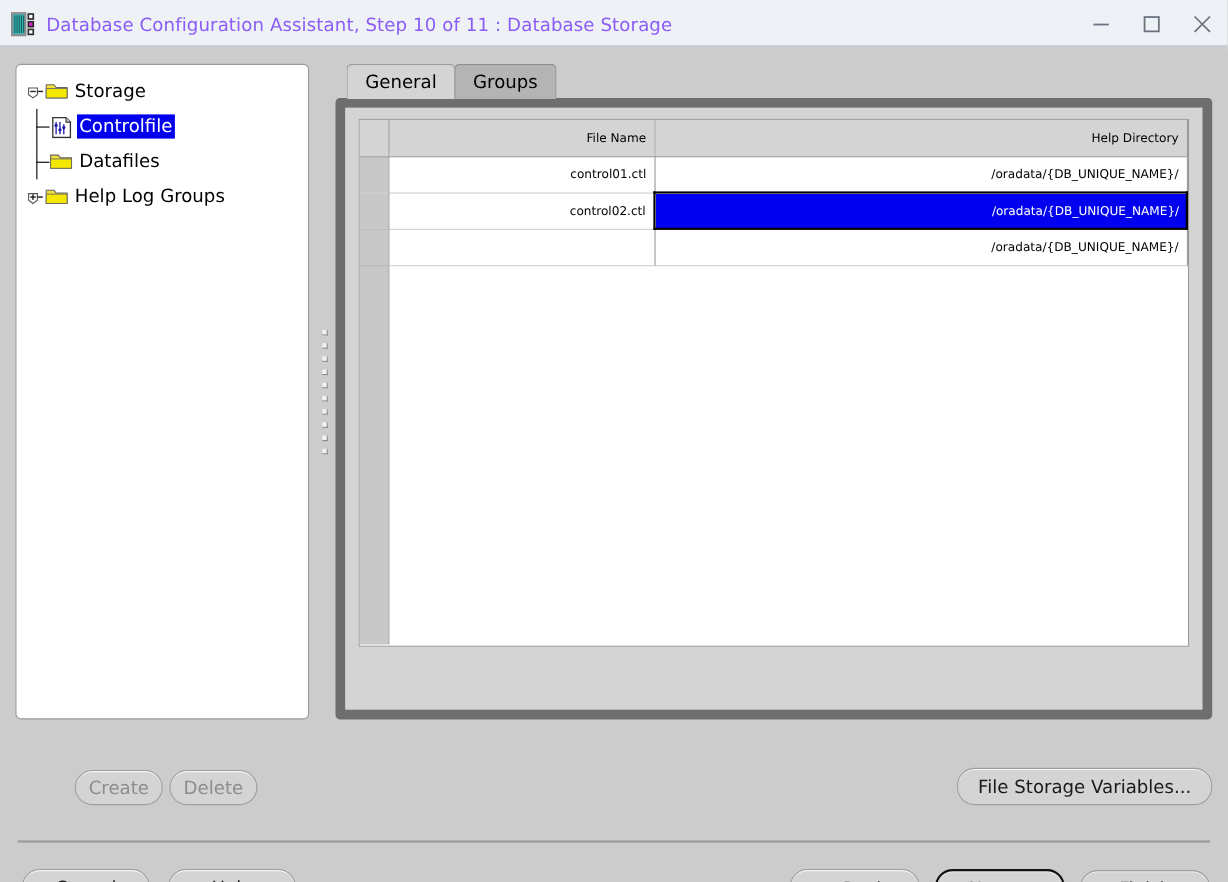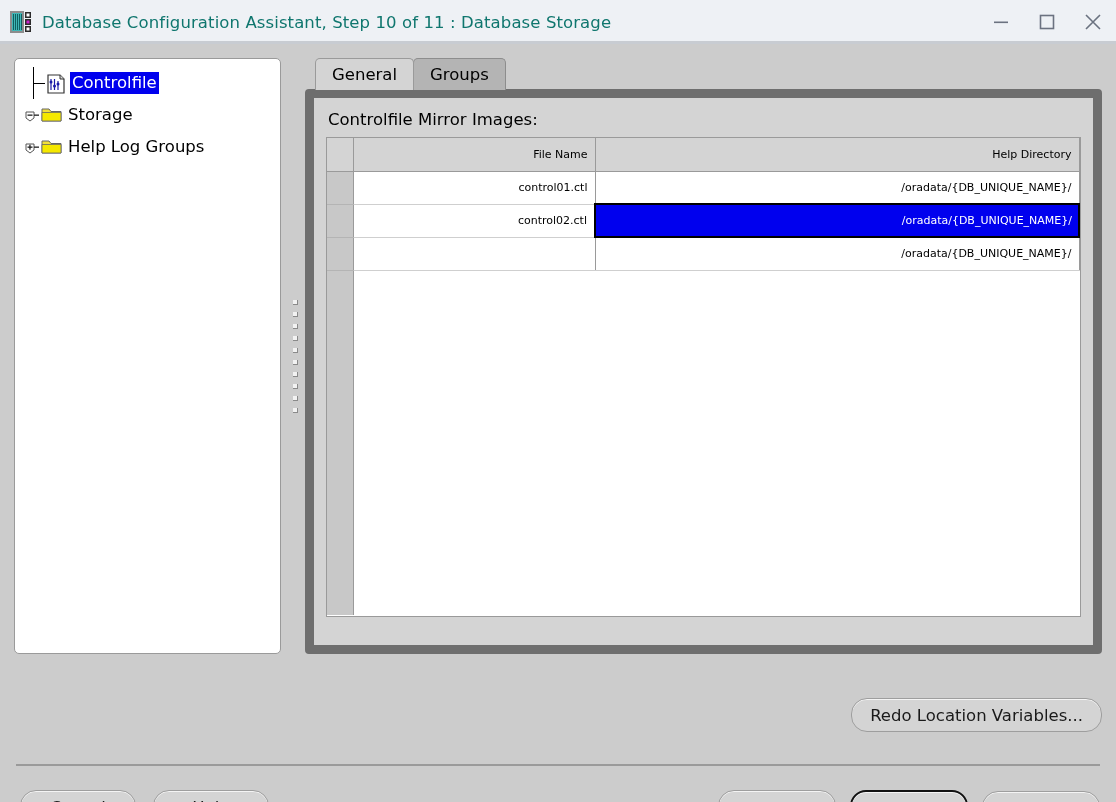--- a/index.html
+++ b/index.html
@@ -19,21 +19,21 @@
     display: flex; align-items: center;
     position: relative;
   }
   #title-icon {
     width: 22px; height: 24px;
     margin-left: 10px; margin-right: 10px;
     position: relative; flex: 0 0 auto;
   }
   #title-text {
     font-size: 16.5px;
-    color: #0f766e;
+    color: #8b5cf6;
     white-space: nowrap;
     letter-spacing: 0.1px;
   }
   #win-controls {
     position: absolute; right: 0; top: 0; height: 44px;
     display: flex; align-items: center;
   }
   .win-btn {
     width: 46px; height: 44px;
     display: flex; align-items: center; justify-content: center;
@@ -300,20 +300,37 @@
 </div>
 
 <div id="content">
 
   <div id="split">
 
     <div id="tree-panel">
       <div id="tree-root">
 
         <div class="tree-row">
+          <span class="handle">
+            <svg width="16" height="16" viewBox="0 0 16 16">
+              <path d="M2 5 L10 5 L10 11 L6 14 L2 11 Z" fill="#ffffff" stroke="#555" stroke-width="1"></path>
+              <rect x="3.5" y="7.5" width="5" height="1.3" fill="#222"></rect>
+              <rect x="10" y="7.5" width="5" height="1.3" fill="#222"></rect>
+            </svg>
+          </span>
+          <span class="tree-icon">
+            <svg width="22" height="18" viewBox="0 0 22 18">
+              <path d="M1 3 L8 3 L10 5.5 L20 5.5 L20 15 L1 15 Z" fill="#f2e03a" stroke="#666" stroke-width="1"></path>
+              <path d="M1 6.5 L20 6.5 L20 15 L1 15 Z" fill="#f5e800" stroke="#666" stroke-width="0.8"></path>
+            </svg>
+          </span>
+          <span class="tree-label">Storage</span>
+        </div>
+
+        <div class="tree-row">
           <span class="indent">
             <span class="vline"></span>
             <span class="hline"></span>
           </span>
           <span class="tree-icon">
             <svg width="22" height="20" viewBox="0 0 22 20">
               <path d="M3 1 L15 1 L19 5 L19 19 L3 19 Z" fill="#ffffff" stroke="#333" stroke-width="1.2"></path>
               <path d="M15 1 L15 5 L19 5" fill="#d8d8d8" stroke="#333" stroke-width="1"></path>
               <g stroke="#1a1aa8" stroke-width="1.2">
                 <line x1="6" y1="5" x2="6" y2="16"></line>
@@ -324,36 +341,32 @@
                   <circle cx="6" cy="8" r="1.5"></circle>
                   <circle cx="9.5" cy="12" r="1.5"></circle>
                   <circle cx="13" cy="10" r="1.5"></circle>
                 </g>
             </svg>
           </span>
           <span class="tree-label selected">Controlfile</span>
         </div>
 
         <div class="tree-row">
-          <span class="handle">
-            <svg width="16" height="16" viewBox="0 0 16 16">
-              <path d="M2 5 L10 5 L10 11 L6 14 L2 11 Z" fill="#ffffff" stroke="#555" stroke-width="1"></path>
-              <rect x="3.5" y="7.5" width="5" height="1.3" fill="#222"></rect>
-              <rect x="10" y="7.5" width="5" height="1.3" fill="#222"></rect>
-            </svg>
+          <span class="indent">
+            <span class="vline"></span>
+            <span class="hline"></span>
           </span>
           <span class="tree-icon">
             <svg width="22" height="18" viewBox="0 0 22 18">
               <path d="M1 3 L8 3 L10 5.5 L20 5.5 L20 15 L1 15 Z" fill="#f2e03a" stroke="#666" stroke-width="1"></path>
               <path d="M1 6.5 L20 6.5 L20 15 L1 15 Z" fill="#f5e800" stroke="#666" stroke-width="0.8"></path>
             </svg>
           </span>
-          <span class="tree-label">Storage</span>
-        </div>
-
+          <span class="tree-label">Datafiles</span>
+        </div>
 
         <div class="tree-row">
           <span class="handle">
             <svg width="16" height="16" viewBox="0 0 16 16">
               <path d="M2 5 L10 5 L10 11 L6 14 L2 11 Z" fill="#ffffff" stroke="#555" stroke-width="1"></path>
               <rect x="3.5" y="7.5" width="5" height="1.3" fill="#222"></rect>
               <rect x="5.3" y="5.7" width="1.3" height="5" fill="#222"></rect>
               <rect x="10" y="7.5" width="5" height="1.3" fill="#222"></rect>
             </svg>
           </span>
@@ -390,21 +403,20 @@
         <div class="tab active">
           <span>General</span>
         </div>
         <div class="tab inactive">
           <span>Groups</span>
         </div>
       </div>
 
       <div id="tab-body">
         <div id="tab-body-inner">
-          <div id="mirror-label">Controlfile Mirror Images:</div>
 
           <div id="table-wrap">
             <table class="grid">
               <colgroup>
                 <col style="width:26px">
                 <col class="c-name">
                 <col>
               </colgroup>
               <thead>
                 <tr>
@@ -436,24 +448,32 @@
                 </tr>
               </tbody>
             </table>
           </div>
 
         </div>
       </div>
     </div>
   </div>
 
+  <div id="left-actions">
+    <div class="btn disabled" style="width:80px">
+      <span>Create</span>
+    </div>
+    <div class="btn disabled" style="width:80px">
+      <span>Delete</span>
+    </div>
+  </div>
 
   <div id="file-loc-wrap">
     <div class="btn" id="file-loc-btn">
-      <span>Redo Location Variables...</span>
+      <span>File Storage Variables...</span>
     </div>
   </div>
 
   <div id="sep"></div>
 
   <div id="bottom-bar">
     <div id="bottom-left">
       <div class="btn" id="btn-cancel">
         <span>Cancel</span>
       </div>

